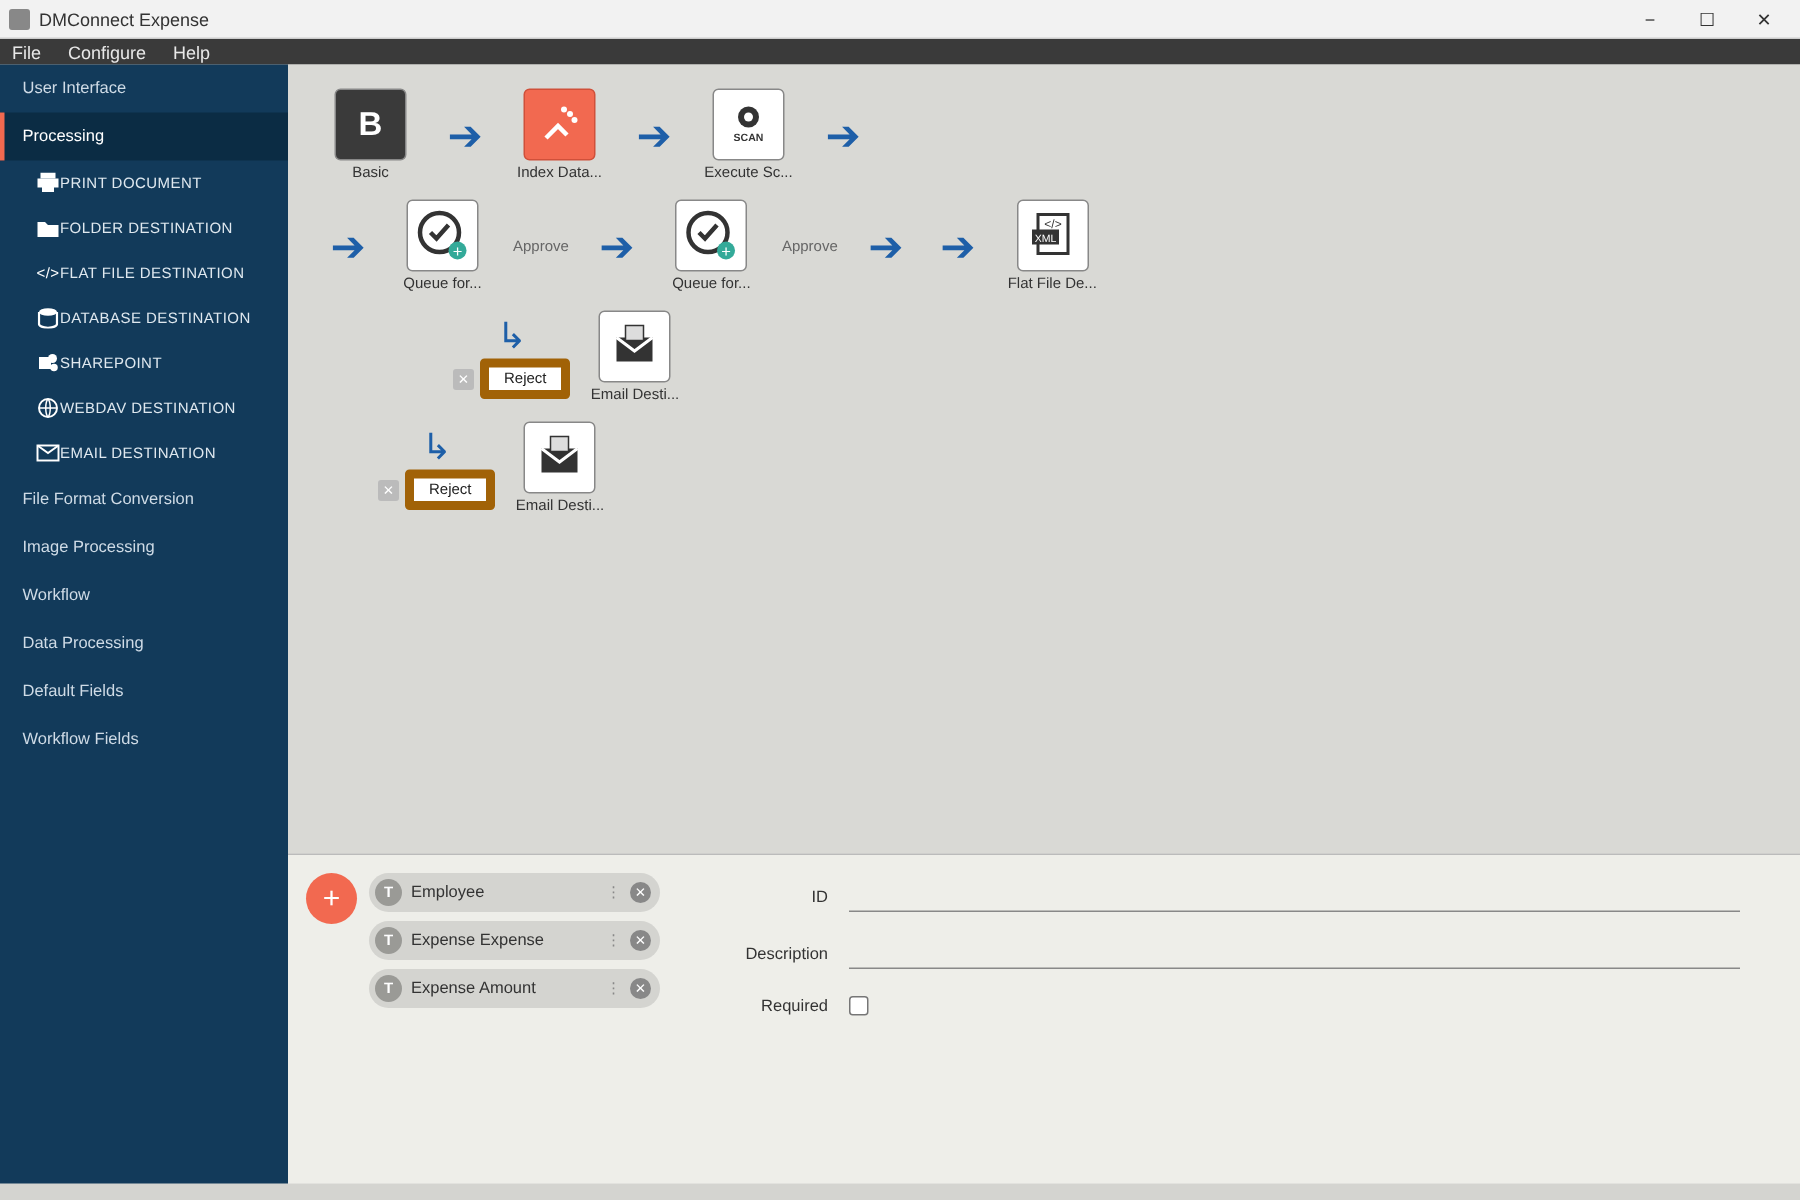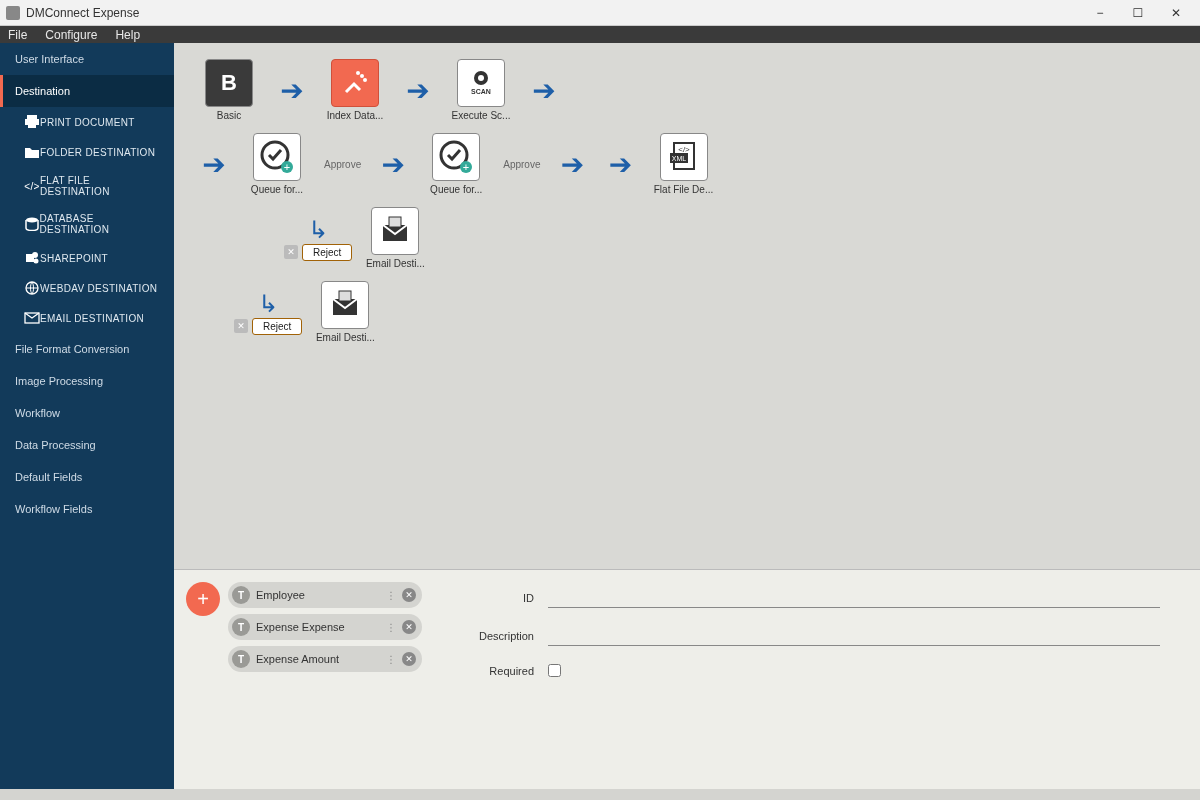--- a/index.html
+++ b/index.html
@@ -6,38 +6,38 @@
   body { font-family: "Segoe UI", Arial, sans-serif; font-size: 12px; color: #222; width:1200px; height:800px; background:#d4d4d0; overflow:hidden; }
   .titlebar { height:26px; background:#f2f2f2; border-bottom:1px solid #ccc; display:flex; align-items:center; justify-content:space-between; padding:0 6px; }
   .titlebar-left { display:flex; align-items:center; gap:6px; }
   .titlebar-icon { width:14px; height:14px; background:#888; border-radius:2px; }
   .titlebar-title { font-size:12px; color:#333; }
   .window-controls { display:flex; gap:2px; }
   .win-btn { width:36px; height:22px; display:flex; align-items:center; justify-content:center; color:#333; }
   .menubar { height:17px; background:#3a3a3a; display:flex; align-items:center; padding:0 8px; gap:18px; }
   .menubar-item { color:#e8e8e8; font-size:12px; cursor:pointer; }
   .main { display:flex; height:calc(100% - 54px); }
-  .sidebar { width:174px; background:#123a5a; color:#dfe8ef; display:flex; flex-direction:column; font-size:11px; overflow-y:auto; }
+  .sidebar { width:192px; background:#123a5a; color:#dfe8ef; display:flex; flex-direction:column; font-size:11px; overflow-y:auto; }
   .side-section { padding:10px 12px; cursor:pointer; color:#cfdbe6; border-left:3px solid transparent; }
   .side-section.active { background:#0b2c44; border-left:3px solid #f26950; color:#fff; font-weight:500; }
   .side-subitem { display:flex; align-items:center; padding:8px 12px 8px 24px; cursor:pointer; color:#dfe8ef; font-size:10px; letter-spacing:0.3px; }
   .side-icon { width:16px; height:14px; display:flex; align-items:center; justify-content:center; color:#fff; }
   .content { flex:1; background:#d9d9d5; display:flex; flex-direction:column; position:relative; }
   .canvas { flex:1; padding:16px 20px; position:relative; }
   .flow-row { display:flex; align-items:center; gap:8px; margin-bottom:12px; flex-wrap:wrap; }
   .flow-row.indent1 { margin-left:90px; }
   .flow-row.indent2 { margin-left:40px; }
   .node { display:flex; flex-direction:column; align-items:center; width:70px; }
   .node-icon { width:48px; height:48px; background:#fff; border:1px solid #888; border-radius:4px; display:flex; align-items:center; justify-content:center; font-size:22px; }
   .node-icon.basic { background:#3a3a3a; color:#fff; font-weight:bold; }
   .node-icon.highlight { background:#f26950; border-color:#d0503a; color:#fff; }
   .node-label { font-size:10px; color:#333; margin-top:3px; text-align:center; white-space:nowrap; overflow:hidden; text-overflow:ellipsis; width:70px; }
   .arrow { color:#1e5fa8; font-size:28px; width:40px; text-align:center; }
   .branch-label { font-size:10px; color:#666; margin:0 4px; }
-  .reject-btn { background:#fff; border:1px solid #a16207; border-radius:3px; padding:2px 10px; font-size:10px; display:inline-block; }
+  .reject-btn { background:#fff; border:6px solid #a16207; border-radius:3px; padding:2px 10px; font-size:10px; display:inline-block; }
   .down-arrow { color:#1e5fa8; font-size:24px; }
   .panel { height:220px; background:#eeeee9; border-top:1px solid #bbb; display:flex; }
   .panel-left { width:260px; padding:12px; display:flex; align-items:flex-start; gap:8px; }
   .add-circle { width:34px; height:34px; border-radius:50%; background:#f26950; color:#fff; display:flex; align-items:center; justify-content:center; font-size:20px; cursor:pointer; flex-shrink:0; }
   .pill-list { flex:1; display:flex; flex-direction:column; gap:6px; }
   .pill { background:#d4d4d0; border-radius:14px; height:26px; display:flex; align-items:center; padding:0 6px 0 4px; gap:6px; }
   .pill-badge { width:18px; height:18px; border-radius:50%; background:#9a9a96; color:#fff; display:flex; align-items:center; justify-content:center; font-size:10px; font-weight:bold; }
   .pill-label { flex:1; font-size:11px; color:#333; }
   .pill-handle { color:#888; font-size:10px; }
   .pill-del { width:14px; height:14px; border-radius:50%; background:#888; color:#fff; display:flex; align-items:center; justify-content:center; font-size:9px; cursor:pointer; }
@@ -66,21 +66,21 @@
 <div class="menubar">
   <div class="menubar-item">File</div>
   <div class="menubar-item">Configure</div>
   <div class="menubar-item">Help</div>
 </div>
 
 <div class="main">
 
   <div class="sidebar">
     <div class="side-section">User Interface</div>
-    <div class="side-section active">Destination</div>
+    <div class="side-section active">Processing</div>
 
     <div class="side-subitem">
       <span class="side-icon">
           <svg width="16" height="14" viewBox="0 0 16 14">
             <rect x="3" y="0" width="10" height="4" fill="#fff"></rect>
             <rect x="1" y="4" width="14" height="6" fill="#fff"></rect>
             <rect x="4" y="8" width="8" height="5" fill="#fff"></rect>
           </svg>
         </span>
       <span>PRINT DOCUMENT</span>

